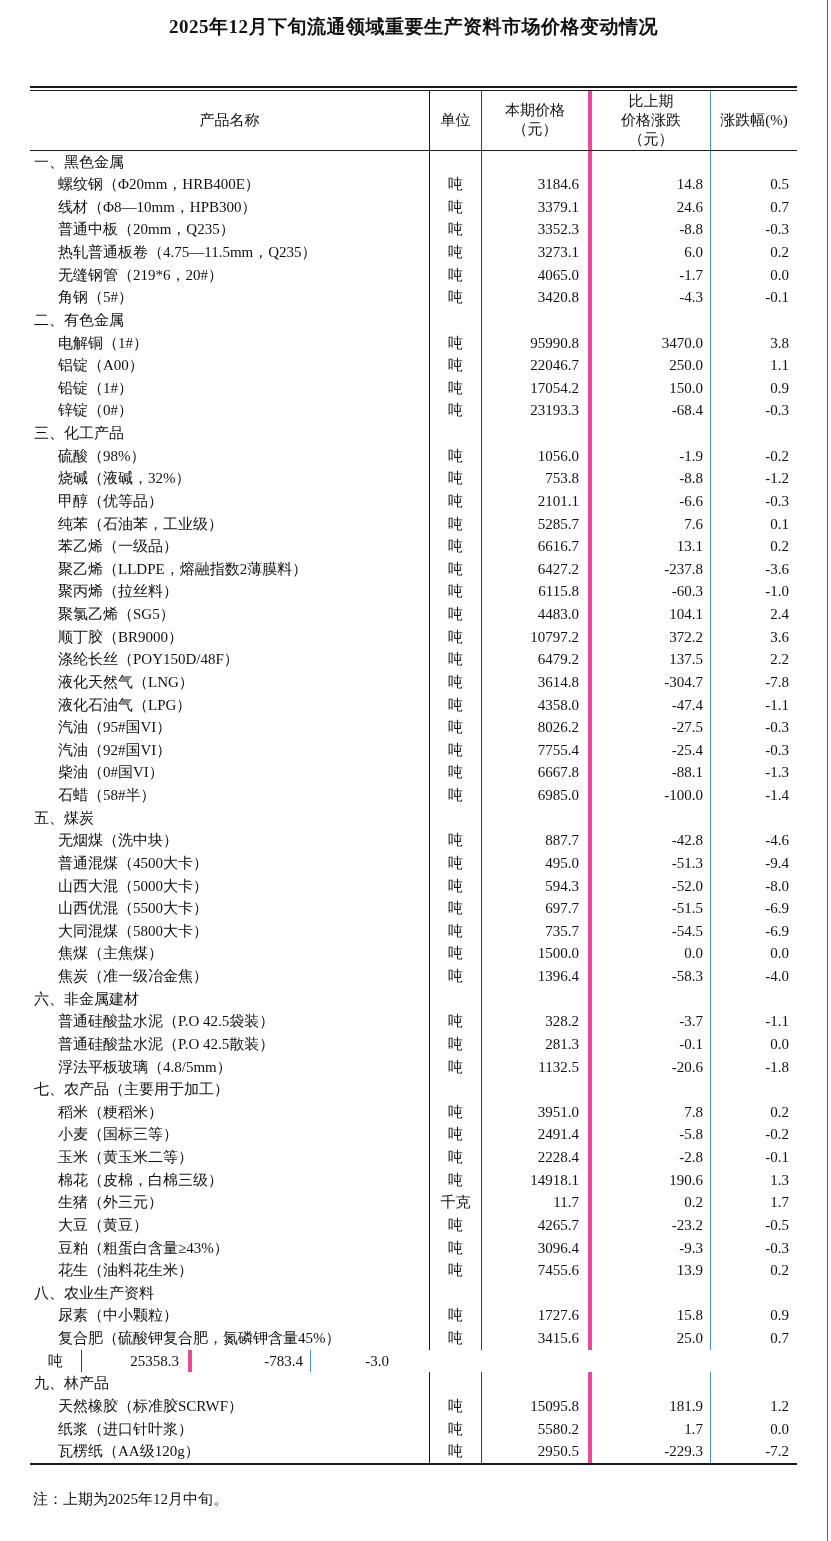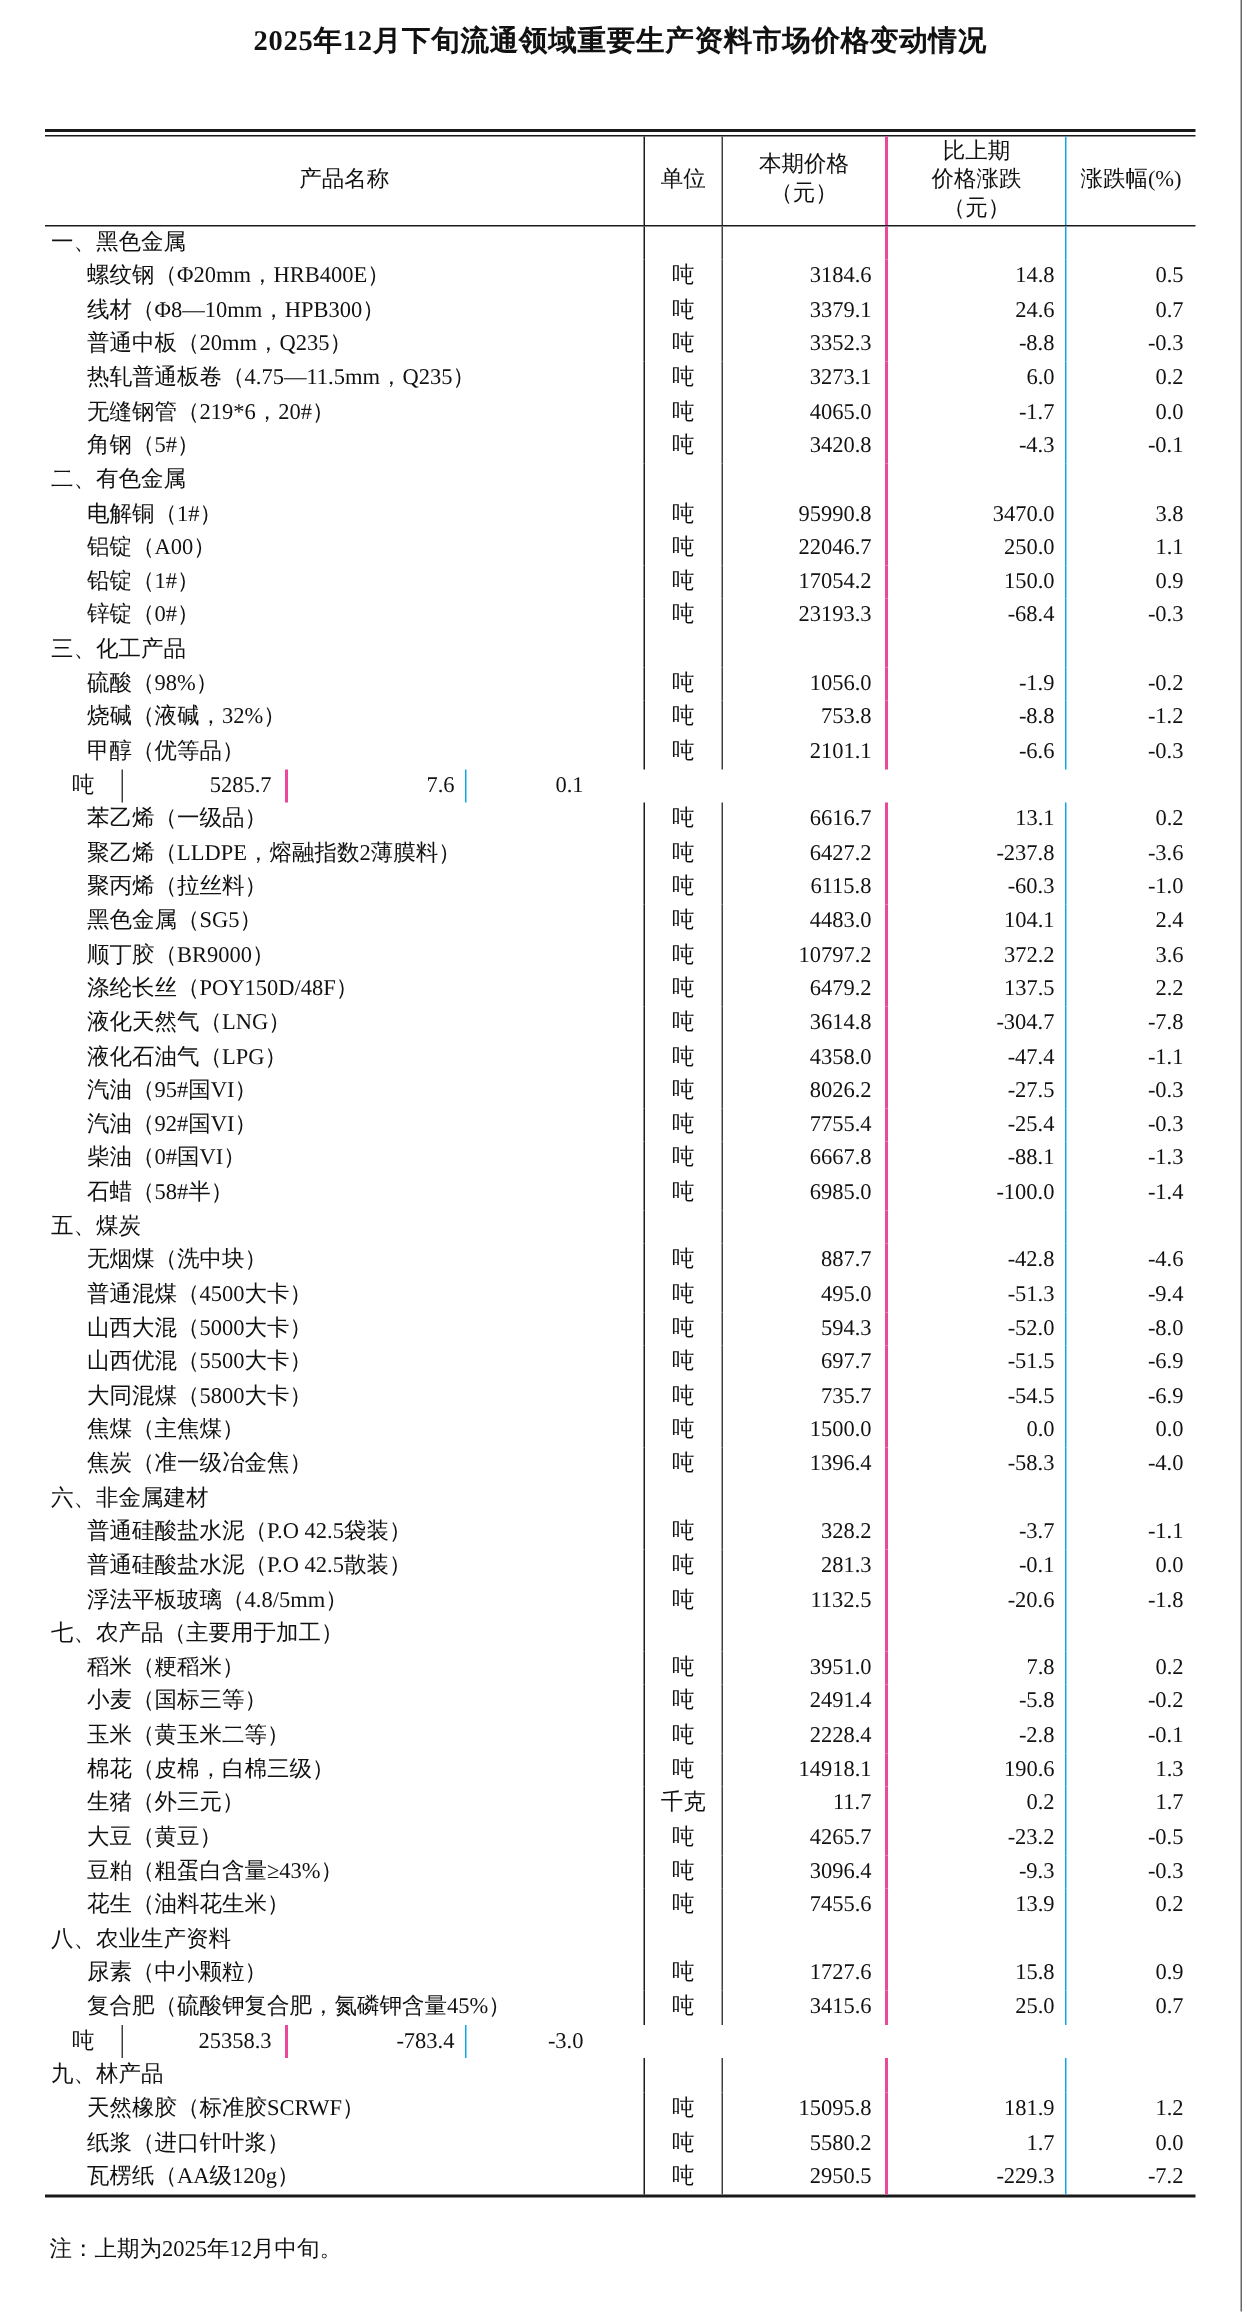--- a/index.html
+++ b/index.html
@@ -21,21 +21,21 @@
   }
   .header-row .hcell{
     display:flex;align-items:center;justify-content:center;text-align:center;
     white-space:pre-line;line-height:19px;box-sizing:border-box;
   }
   .tbody{display:block;}
   .trow{display:flex;height:22.63px;font-size:15px;line-height:22.63px;}
   .cell{box-sizing:border-box;overflow:hidden;white-space:nowrap;}
   .c-product{width:400px;border-right:1px solid #1a1a1a;}
   .c-unit{width:52px;border-right:1px solid #404040;text-align:center;}
-  .c-price{width:110px;border-right:2px solid #ec4899;text-align:right;padding-right:9px;}
+  .c-price{width:110px;border-right:4px solid #ec4899;text-align:right;padding-right:9px;}
   .c-change{width:119px;border-right:1px solid #0ea5e9;text-align:right;padding-right:7px;}
   .c-pct{width:86px;text-align:right;padding-right:8px;}
   .cat .c-product{padding-left:4px;}
   .item .c-product{padding-left:28px;}
   .bottom-line{height:0;border-bottom:2px solid #1a1a1a;}
   .footnote{position:absolute;top:1490px;left:33px;font-size:15px;}
 </style>
 </head>
 <body>
 
@@ -160,20 +160,21 @@
         <div class="cell c-pct">-1.2</div>
       </div>
       <div class="trow item">
         <div class="cell c-product">甲醇（优等品）</div>
         <div class="cell c-unit">吨</div>
         <div class="cell c-price">2101.1</div>
         <div class="cell c-change">-6.6</div>
         <div class="cell c-pct">-0.3</div>
       </div>
       <div class="trow item">
+        <div class="cell c-product">纯苯（石油苯，工业级）</div>
         <div class="cell c-unit">吨</div>
         <div class="cell c-price">5285.7</div>
         <div class="cell c-change">7.6</div>
         <div class="cell c-pct">0.1</div>
       </div>
       <div class="trow item">
         <div class="cell c-product">苯乙烯（一级品）</div>
         <div class="cell c-unit">吨</div>
         <div class="cell c-price">6616.7</div>
         <div class="cell c-change">13.1</div>
@@ -187,21 +188,21 @@
         <div class="cell c-pct">-3.6</div>
       </div>
       <div class="trow item">
         <div class="cell c-product">聚丙烯（拉丝料）</div>
         <div class="cell c-unit">吨</div>
         <div class="cell c-price">6115.8</div>
         <div class="cell c-change">-60.3</div>
         <div class="cell c-pct">-1.0</div>
       </div>
       <div class="trow item">
-        <div class="cell c-product">黑色金属（SG5）</div>
+        <div class="cell c-product">聚氯乙烯（SG5）</div>
         <div class="cell c-unit">吨</div>
         <div class="cell c-price">4483.0</div>
         <div class="cell c-change">104.1</div>
         <div class="cell c-pct">2.4</div>
       </div>
       <div class="trow item">
         <div class="cell c-product">顺丁胶（BR9000）</div>
         <div class="cell c-unit">吨</div>
         <div class="cell c-price">10797.2</div>
         <div class="cell c-change">372.2</div>

